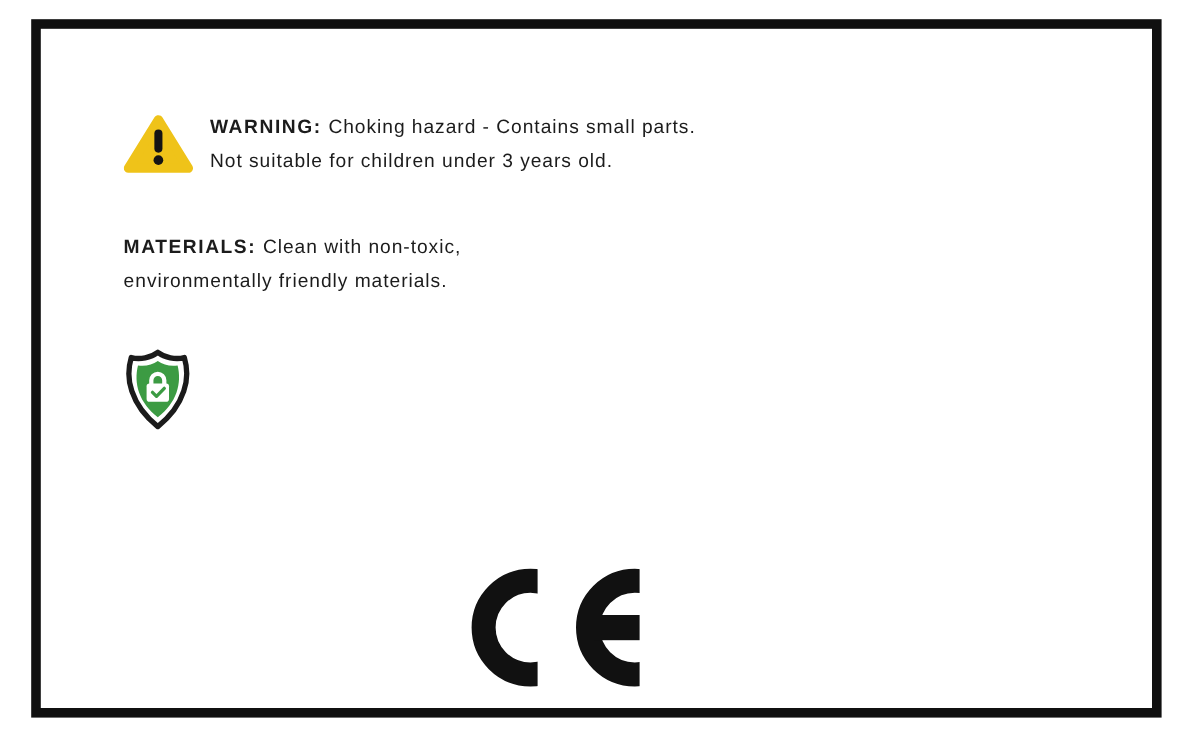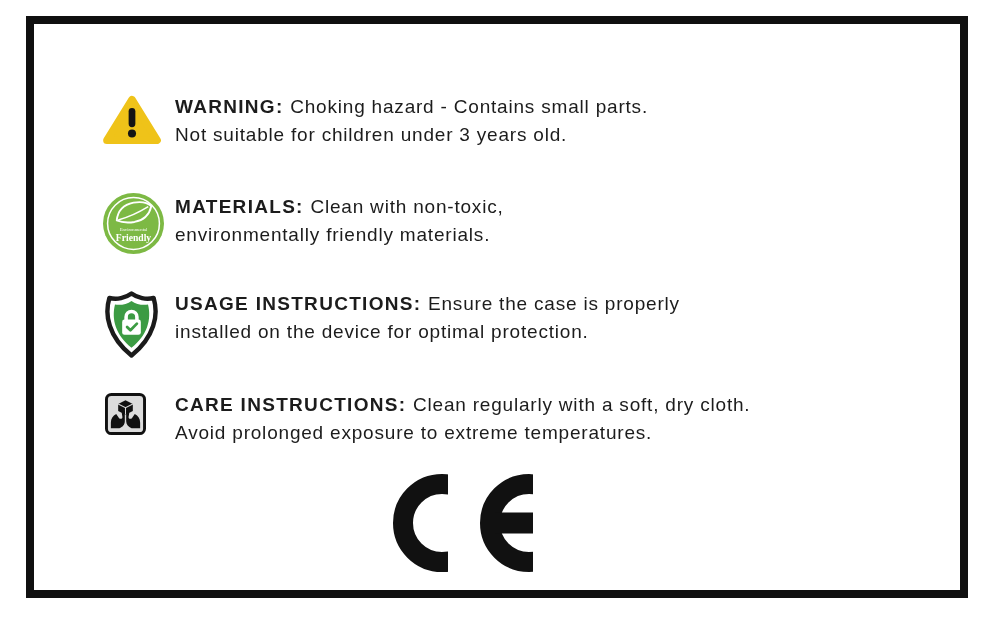--- a/index.html
+++ b/index.html
@@ -7,21 +7,21 @@
     position:relative; width:993px; height:618px; background:#ffffff;
     font-family:"Liberation Sans", sans-serif; overflow:hidden;
   }
   .frame {
     position:absolute; left:26px; top:16px; width:926px; height:566px;
     border:8px solid #101010; background:#ffffff; box-sizing:content-box;
   }
   .section { position:absolute; left:103px; display:flex; align-items:flex-start; }
   .icon-box { width:72px; flex:0 0 72px; }
   .sec-text {
-    font-size:19px; line-height:28px; letter-spacing:0.8px; color:#1c1c1c;
+    font-size:16px; line-height:28px; letter-spacing:0.8px; color:#1c1c1c;
     max-width:760px;
   }
   .sec-label { font-weight:700; letter-spacing:1.3px; margin-right:0.35em; }
   .sec-rest  { white-space:pre-line; }
   .ce-wrap { position:absolute; left:385px; top:463px; width:160px; height:120px; }
 </style>
 </head>
 <body>
 
 <div class="stage">
@@ -35,70 +35,38 @@
         <circle cx="30" cy="40" r="4.2" fill="#141414"></circle>
       </svg>
     </div>
     <div class="sec-text">
       <span class="sec-label">WARNING:</span><span class="sec-rest">Choking hazard - Contains small parts.
 Not suitable for children under 3 years old.</span>
     </div>
   </div>
 
   <div class="section" style="top:193px;">
-    <div class="icon-box">
-      <svg width="61" height="61" viewBox="0 0 60 60" aria-hidden="true">
-        <circle cx="30" cy="30" r="30" fill="#7DB944"></circle>
-        <circle cx="30" cy="30" r="25.5" fill="none" stroke="#ffffff" stroke-width="1.5"></circle>
-        <path d="M13.5 27 Q15 12.5 30 9.5 Q42 7.5 47.5 13 Q44.5 26 31 28.5 Q20.5 30 13.5 27 Z" fill="none" stroke="#ffffff" stroke-width="1.8" stroke-linejoin="round"></path>
-        <path d="M15 26.5 Q29 23 44.5 13.5" fill="none" stroke="#ffffff" stroke-width="1.4"></path>
-        <text x="30" y="37.5" text-anchor="middle" font-size="4.6" fill="#ffffff" font-family="Liberation Serif, serif">Environmental</text>
-        <text x="30" y="47" text-anchor="middle" font-size="9.5" font-weight="bold" fill="#ffffff" font-family="Liberation Serif, serif">Friendly</text>
-      </svg>
-    </div>
     <div class="sec-text">
       <span class="sec-label">MATERIALS:</span><span class="sec-rest">Clean with non-toxic,
 environmentally friendly materials.</span>
     </div>
   </div>
 
   <div class="section" style="top:290px;">
     <div class="icon-box">
       <svg width="57" height="70" viewBox="0 0 58 70" aria-hidden="true">
         <path d="M29 3 C35 7.5 44 9.5 51.5 7.5 C54 16 54.5 26 51 36 C47.5 46.5 41 56.5 29 66 C17 56.5 10.5 46.5 7 36 C3.5 26 4 16 6.5 7.5 C14 9.5 23 7.5 29 3 Z" fill="#ffffff" stroke="#1b1b1b" stroke-width="4.5" stroke-linejoin="round"></path>
         <path d="M29 10.5 C33.5 13.8 40 15.2 45.8 14.2 C47.6 21.5 47.6 29.5 44.8 37.3 C42 45 36.8 52 29 58.2 C21.2 52 16 45 13.2 37.3 C10.4 29.5 10.4 21.5 12.2 14.2 C18 15.2 24.5 13.8 29 10.5 Z" fill="#3C9B43"></path>
         <path d="M23.5 30 v-3.2 a5.5 5.5 0 0 1 11 0 V30" fill="none" stroke="#ffffff" stroke-width="3.6"></path>
         <rect x="19.5" y="29.5" width="19" height="15.5" rx="2.4" fill="#ffffff"></rect>
         <path d="M24.5 37 l3.4 3.4 l6.6 -6.8" fill="none" stroke="#3C9B43" stroke-width="2.8" stroke-linecap="round" stroke-linejoin="round"></path>
       </svg>
     </div>
-    <div class="sec-text">
-      <span class="sec-label">USAGE INSTRUCTIONS:</span><span class="sec-rest">Ensure the case is properly
-installed on the device for optimal protection.</span>
-    </div>
   </div>
 
-  <div class="section" style="top:391px;">
-    <div class="icon-box" style="margin-top:2px; padding-left:2px; box-sizing:border-box;">
-      <svg width="41" height="42" viewBox="0 0 42 43" aria-hidden="true">
-        <rect x="1.5" y="1.5" width="39" height="40" rx="5" fill="#DCDCDC" stroke="#111111" stroke-width="3"></rect>
-
-        <path d="M21 7.5 l7.5 3.8 v7.2 l-7.5 3.8 l-7.5 -3.8 v-7.2 Z" fill="#111111"></path>
-        <path d="M13.5 11.3 L21 15 L28.5 11.3 M21 15 V22" stroke="#DCDCDC" stroke-width="1.1" fill="none"></path>
-
-        <path d="M6 36 V30.5 C6 26 8 23.5 11.5 21.5 L14.3 25.5 C15.5 27.3 18.2 26.5 17.8 24.2 L17.2 20.8 C17 19.4 18 18.3 19.3 18.3 L20.3 18.3 V29 C20.3 32.5 18 35 14.8 36 Z" fill="#111111"></path>
-
-        <path d="M36 36 V30.5 C36 26 34 23.5 30.5 21.5 L27.7 25.5 C26.5 27.3 23.8 26.5 24.2 24.2 L24.8 20.8 C25 19.4 24 18.3 22.7 18.3 L21.7 18.3 V29 C21.7 32.5 24 35 27.2 36 Z" fill="#111111"></path>
-      </svg>
-    </div>
-    <div class="sec-text">
-      <span class="sec-label">CARE INSTRUCTIONS:</span><span class="sec-rest">Clean regularly with a soft, dry cloth.
-Avoid prolonged exposure to extreme temperatures.</span>
-    </div>
-  </div>
 
   <div class="ce-wrap" role="img" aria-label="CE">
     <svg width="160" height="120" viewBox="0 0 160 120">
       <circle cx="57" cy="60" r="39" fill="none" stroke="#111111" stroke-width="20"></circle>
       <rect x="63" y="0" width="97" height="120" fill="#ffffff"></rect>
       <circle cx="144" cy="60" r="39" fill="none" stroke="#111111" stroke-width="20"></circle>
       <rect x="148" y="0" width="12" height="120" fill="#ffffff"></rect>
       <rect x="110" y="49.5" width="38" height="21" fill="#111111"></rect>
     </svg>
   </div>

